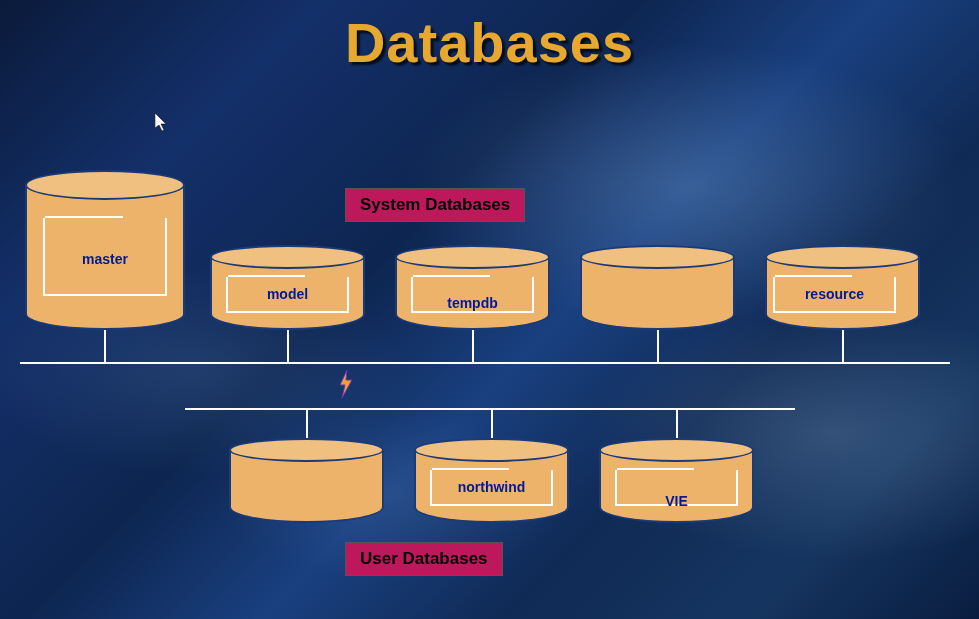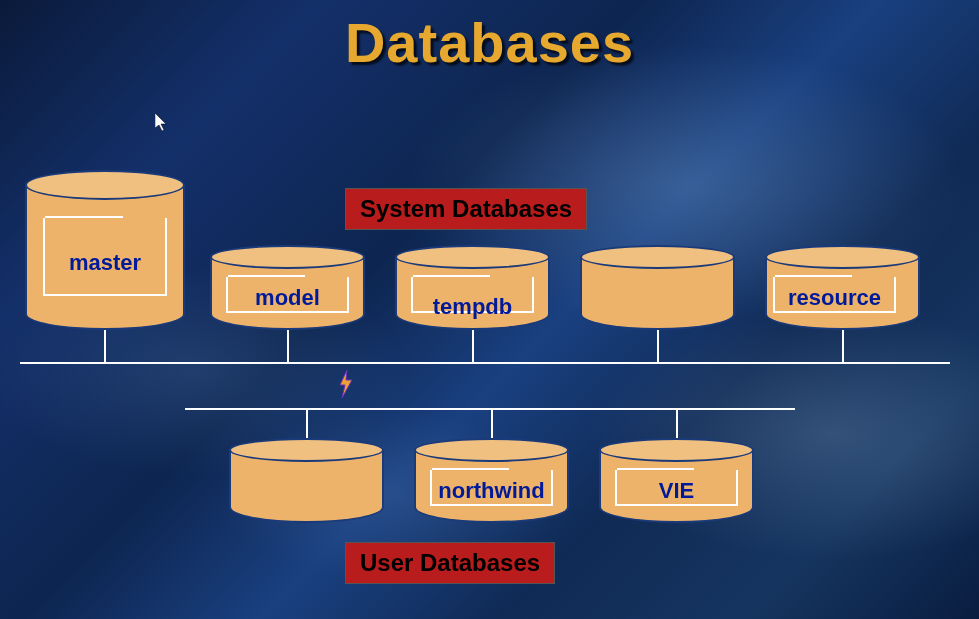--- a/index.html
+++ b/index.html
@@ -38,24 +38,24 @@
   .cursor {
     position: absolute;
     top: 113px;
     left: 155px;
     width: 14px;
     height: 20px;
     pointer-events: none;
   }
   .section-label {
     position: absolute;
-    background: #b91c1c;
+    background: #be185d;
     border: 1px solid #555;
     padding: 6px 14px;
-    font-size: 24px;
+    font-size: 17px;
     font-weight: bold;
     color: #000;
   }
   .db-cylinder {
     position: absolute;
   }
   .cyl-top {
     position: absolute;
     width: 100%;
     border: 2px solid #1a3a7a;
@@ -84,21 +84,21 @@
     position: absolute;
     top: -2px;
     left: 0;
     right: 35%;
     height: 2px;
     background: #fff;
   }
   .cyl-label {
     color: #001a99;
     font-weight: bold;
-    font-size: 22px;
+    font-size: 14px;
   }
   .hline {
     position: absolute;
     height: 2px;
     background: #fff;
   }
   .vline {
     position: absolute;
     width: 2px;
     background: #fff;
@@ -183,17 +183,17 @@
   <div class="cyl-top" style="top:0; height:24px;"></div>
   <div class="cyl-label-box" style="top:32px; left:16px; width:123px; height:36px;">
     <span class="cyl-label" style="position:relative; top:6px;margin-top:42px;">northwind</span>
   </div>
 </div>
 
 <div class="db-cylinder" style="top:438px; left:599px; width:155px; height:85px;">
   <div class="cyl-body" style="top:12px; height:73px;"></div>
   <div class="cyl-top" style="top:0; height:24px;"></div>
   <div class="cyl-label-box" style="top:32px; left:16px; width:123px; height:36px;">
-    <span class="cyl-label" style="position:relative; top:6px;">VIE</span>
+    <span class="cyl-label" style="position:relative; top:20px;">VIE</span>
   </div>
 </div>
 
 <div class="section-label" style="top:542px; left:345px;">User Databases</div>
 
 </body></html>

